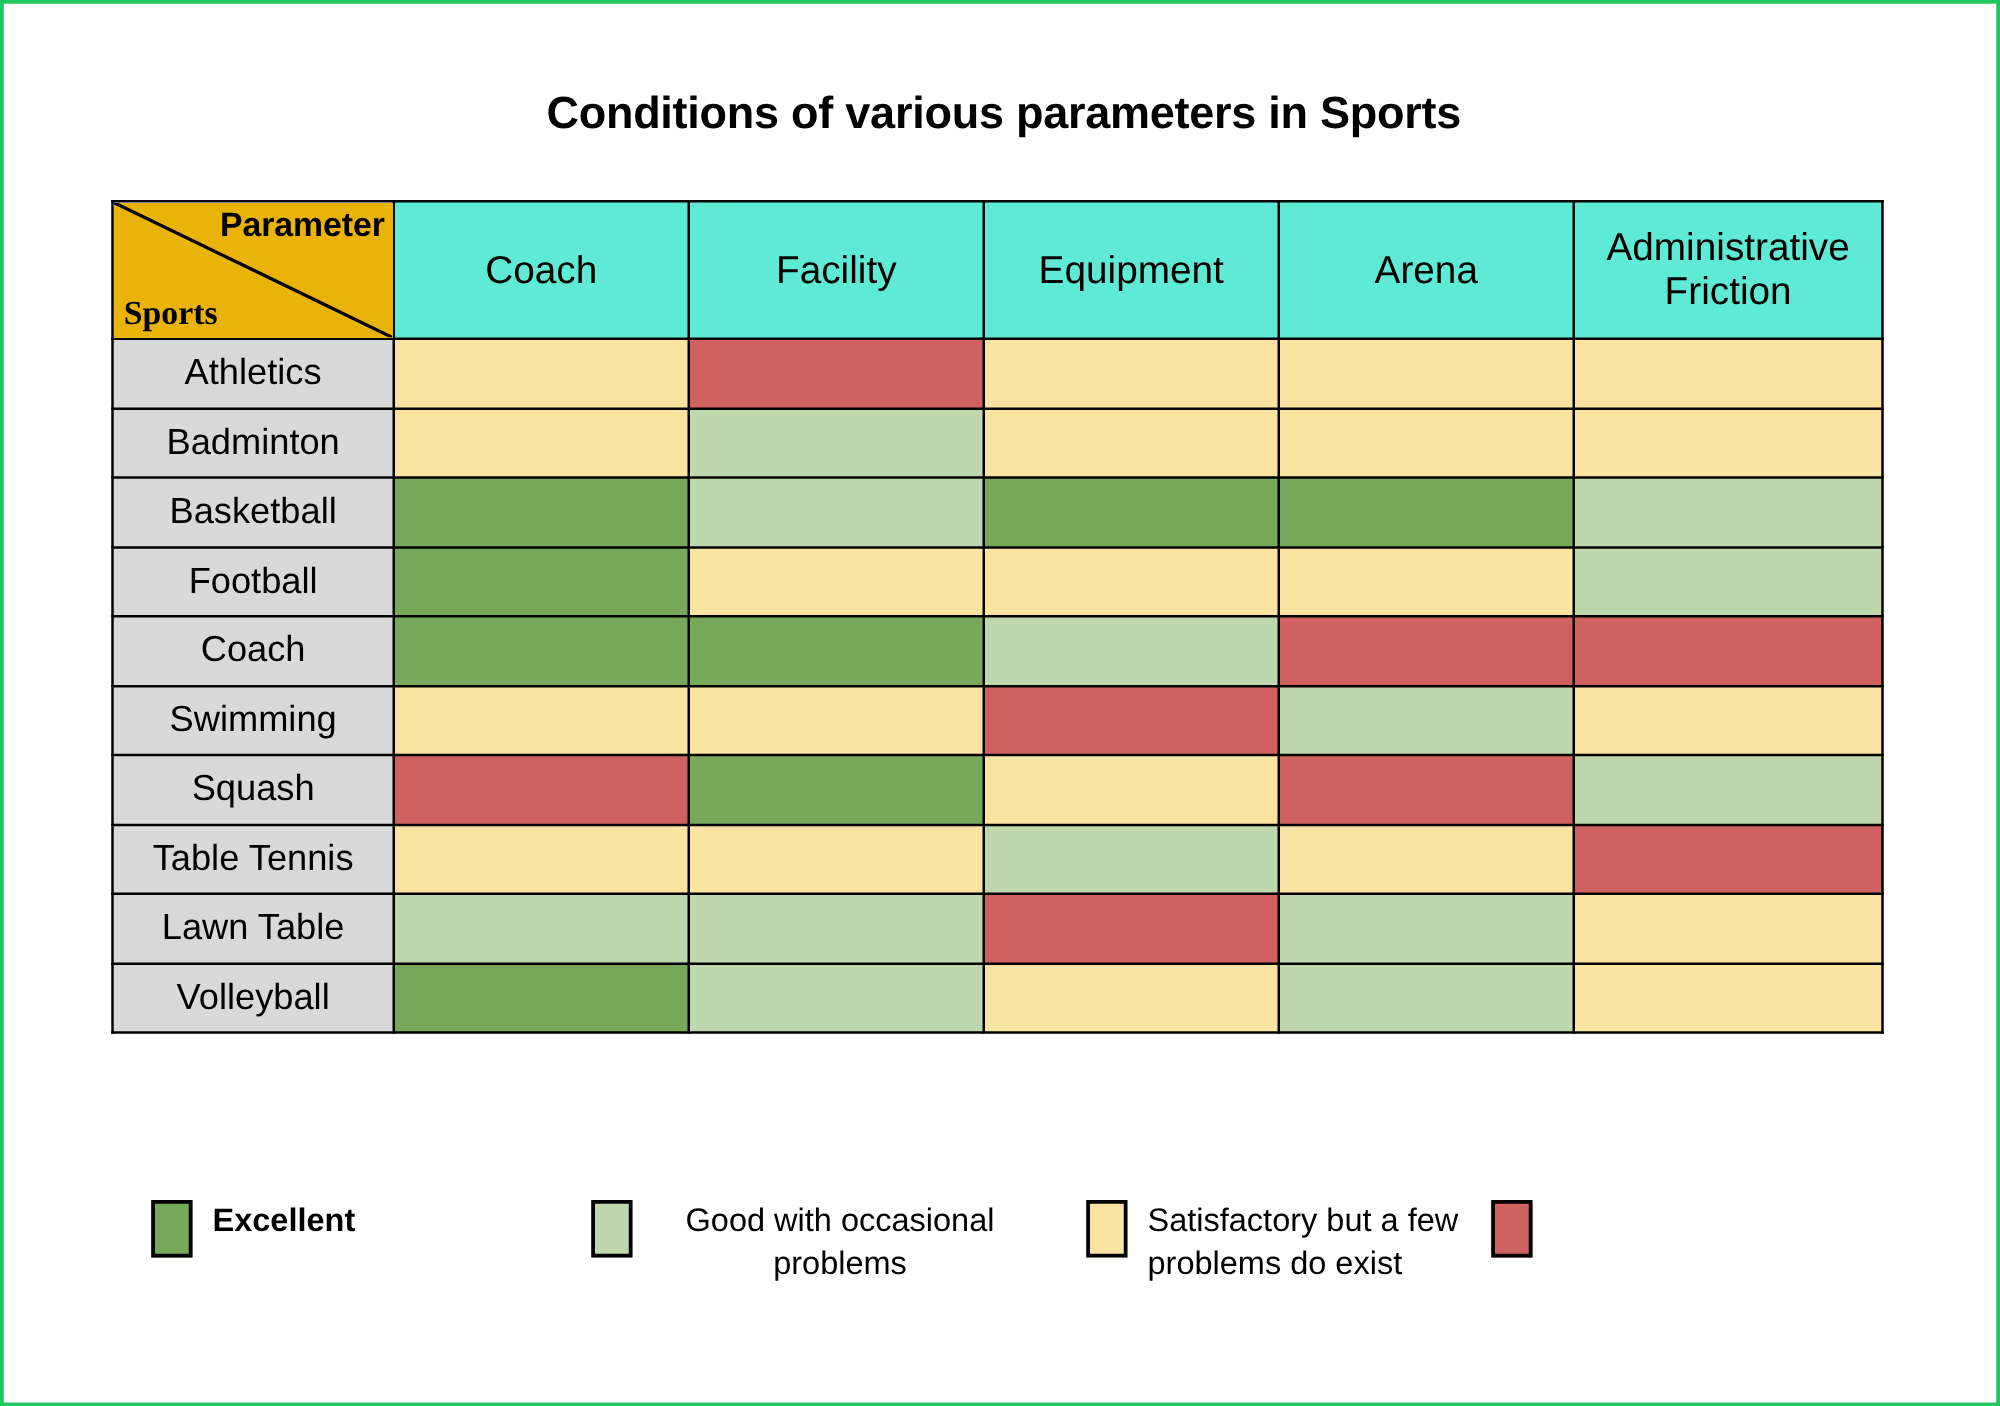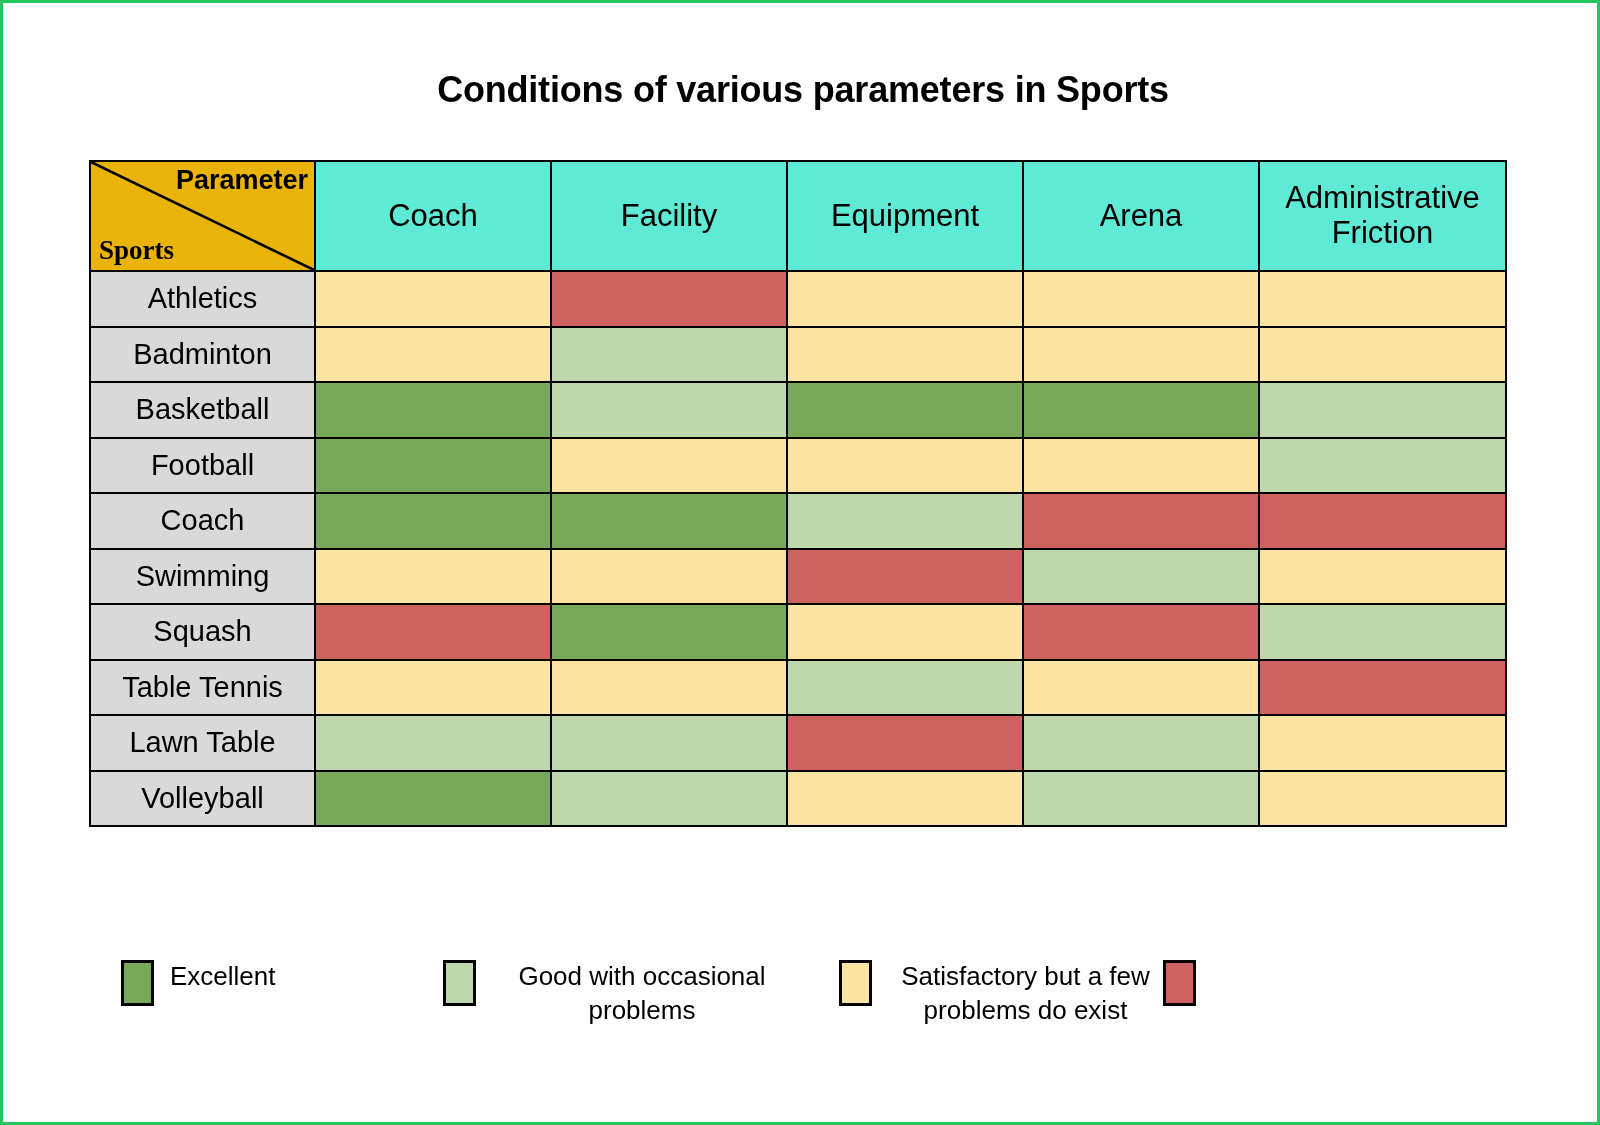--- a/index.html
+++ b/index.html
@@ -133,23 +133,23 @@
     display: flex;
     flex-direction: row;
     align-items: flex-start;
   }
   .legend-item {
     display: flex;
     flex-direction: row;
     align-items: flex-start;
     gap: 16px;
   }
-  .legend-item.w1 { width: 322px; }
+  .legend-item.w1 { width: 352px; font-weight: bold; }
   .legend-item.w2 { width: 396px; text-align: center; }
-  .legend-item.w3 { width: 324px; text-align: center; }
+  .legend-item.w3 { width: 324px; }
   .legend-item.w4 { width: 280px; }
   .legend-swatch {
     flex: 0 0 auto;
     width: 33px;
     height: 46px;
     border: 3px solid #000000;
     margin-top: 2px;
   }
   .legend-label {
     font-size: 26px;

